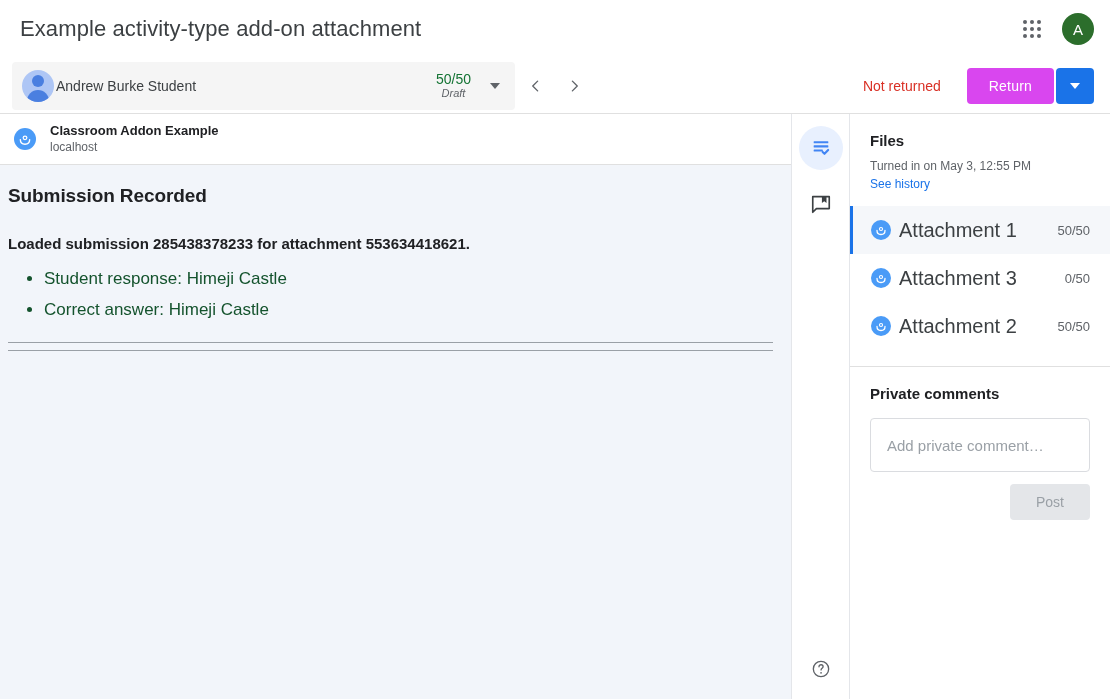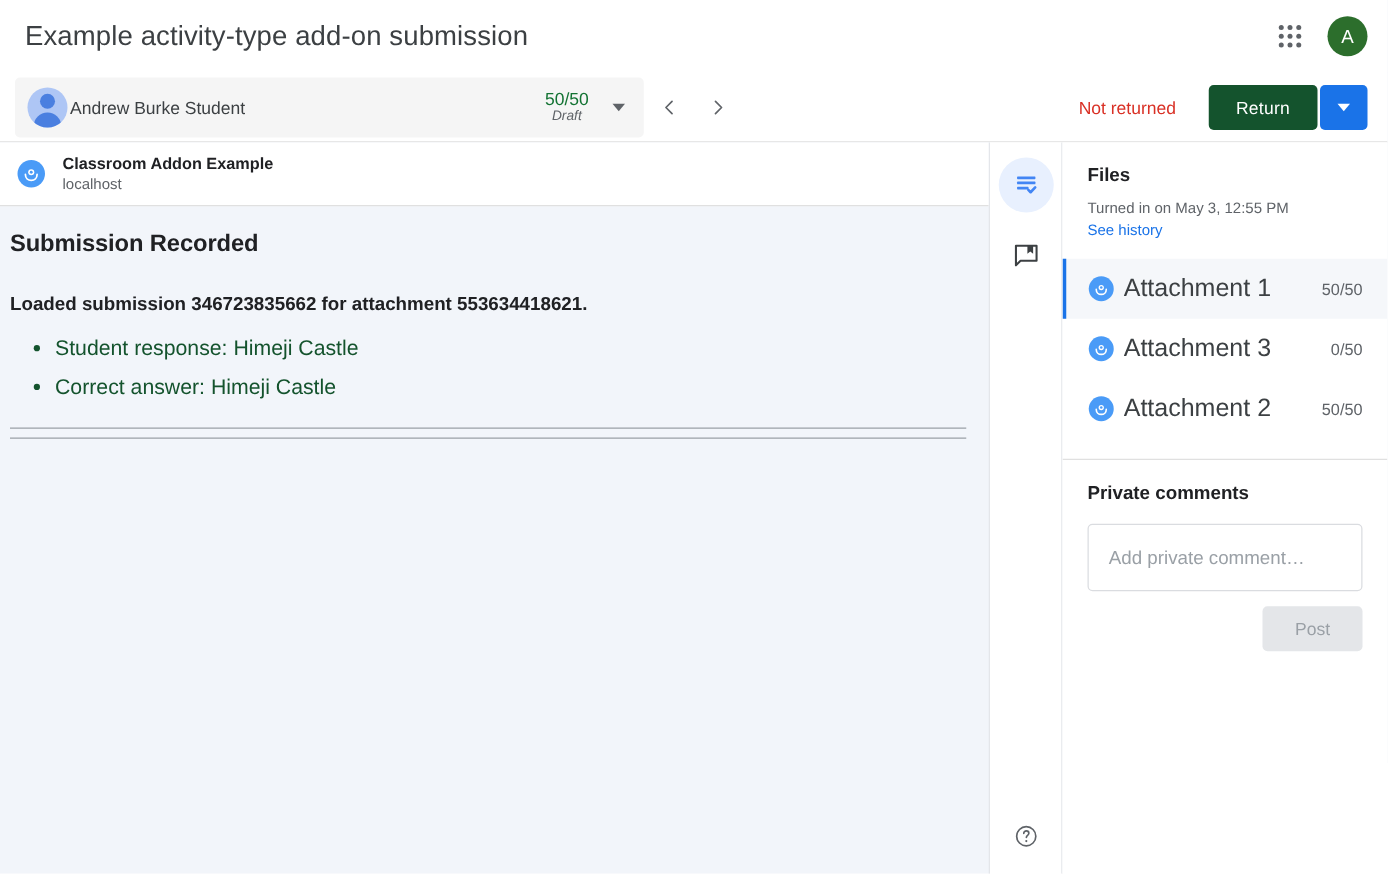--- a/index.html
+++ b/index.html
@@ -170,21 +170,21 @@
     margin-right: 26px;
     white-space: nowrap;
   }
   .return-group {
     display: flex;
     align-items: center;
     height: 36px;
   }
   .btn-return {
     height: 36px;
-    background: #14532d;
+    background: #d946ef;
     color: #fff;
     border: none;
     border-radius: 4px;
     font-size: 14px;
     font-family: inherit;
     padding: 1px 22px;
     cursor: pointer;
     letter-spacing: 0.2px;
   }
   .btn-return-caret {
@@ -472,21 +472,21 @@
     padding: 0 26px;
     cursor: default;
   }
 </style>
 </head>
 <body>
 
 <div class="app">
 
   <div class="topbar">
-    <div class="page-title">Example activity-type add-on submission</div>
+    <div class="page-title">Example activity-type add-on attachment</div>
     <div class="topbar-spacer"></div>
     <div class="apps-grid">
       <i></i>
         <i></i>
         <i></i>
       <i></i>
         <i></i>
         <i></i>
       <i></i>
         <i></i>
@@ -544,21 +544,21 @@
           </svg>
         </div>
         <div class="addon-header-text">
           <div class="addon-title">Classroom Addon Example</div>
           <div class="addon-sub">localhost</div>
         </div>
       </div>
 
       <div class="addon-content">
         <h1>Submission Recorded</h1>
-        <p class="lead">Loaded submission 346723835662 for attachment 553634418621.</p>
+        <p class="lead">Loaded submission 285438378233 for attachment 553634418621.</p>
         <ul>
           <li>Student response: Himeji Castle</li>
           <li>Correct answer: Himeji Castle</li>
         </ul>
         <hr>
         <hr>
       </div>
     </div>
 
     <div class="rail">

